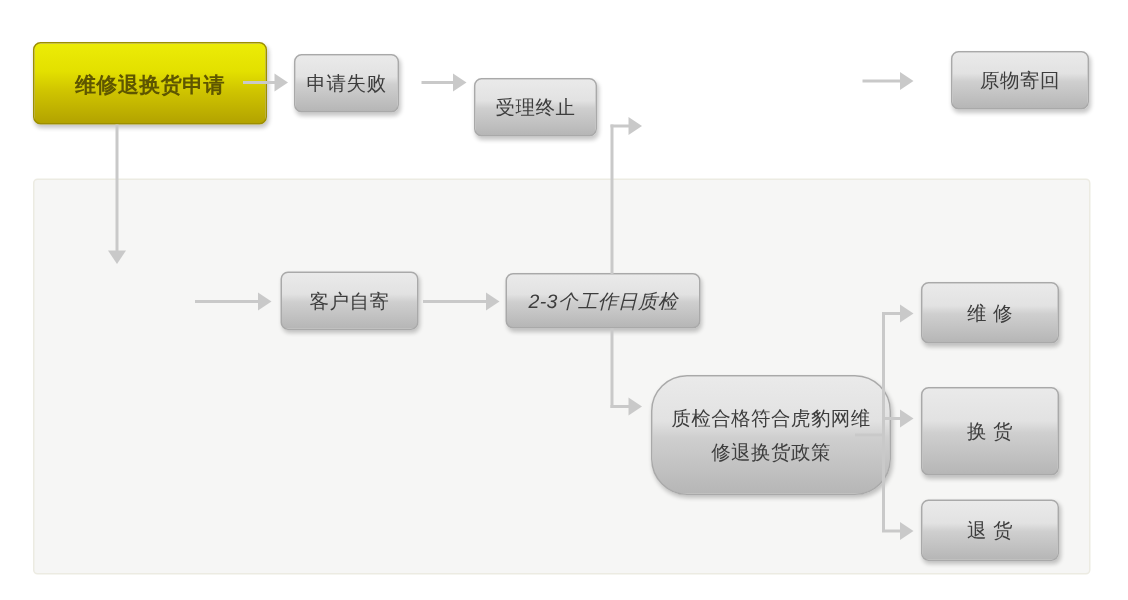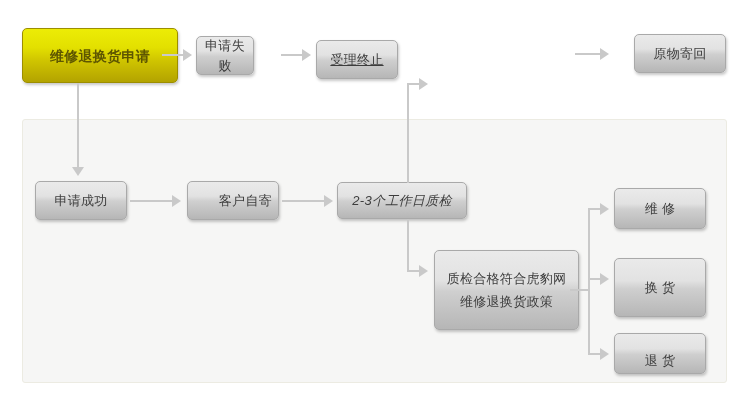--- a/index.html
+++ b/index.html
@@ -95,69 +95,66 @@
 
   <div class="panel"></div>
 
   <div class="node yellow" style="left:22px; top:28px; width:156px; height:55px;">
     <span class="label">维修退换货申请</span>
   </div>
 
   <div class="conn h" style="left:162px; top:54px; width:22px;"></div>
   <div class="arrowhead right" style="left:183px; top:49px;"></div>
 
-  <div class="node gray" style="left:196px; top:36px; width:58px; height:39px;">
+  <div class="node gray" style="left:196px; top:36px; width:70px; height:39px;">
     <span class="label">申请失败</span>
   </div>
 
   <div class="conn h" style="left:281px; top:54px; width:22px;"></div>
   <div class="arrowhead right" style="left:302px; top:49px;"></div>
 
-  <div class="node gray" style="left:316px; top:40px; width:82px; height:39px;text-decoration:underline;">
+  <div class="node gray" style="left:316px; top:52px; width:82px; height:39px;">
     <span class="label">受理终止</span>
   </div>
 
 
   <div class="conn h" style="left:575px; top:53px; width:26px;"></div>
   <div class="arrowhead right" style="left:600px; top:48px;"></div>
 
   <div class="node gray" style="left:614px; top:34px; width:92px; height:39px;margin-left:20px;">
     <span class="label">原物寄回</span>
   </div>
 
   <div class="conn v" style="left:77px; top:83px; height:86px;"></div>
   <div class="arrowhead down" style="left:72px; top:167px;"></div>
 
-  <div class="node gray" style="left:35px; top:181px; width:92px; height:39px;">
-    <span class="label">申请成功</span>
-  </div>
 
   <div class="conn h" style="left:130px; top:200px; width:43px;"></div>
   <div class="arrowhead right" style="left:172px; top:195px;"></div>
 
-  <div class="node gray" style="left:187px; top:181px; width:92px; height:39px;text-align:right;">
+  <div class="node gray" style="left:187px; top:181px; width:92px; height:39px;">
     <span class="label">客户自寄</span>
   </div>
 
   <div class="conn h" style="left:282px; top:200px; width:43px;"></div>
   <div class="arrowhead right" style="left:324px; top:195px;"></div>
 
   <div class="node gray" style="left:337px; top:182px; width:130px; height:37px;font-style:italic;">
     <span class="label">2-3个工作日质检</span>
   </div>
 
   <div class="conn v" style="left:407px; top:83px; height:100px;"></div>
   <div class="conn h" style="left:407px; top:83px; width:14px;"></div>
   <div class="arrowhead right" style="left:419px; top:78px;"></div>
 
   <div class="conn v" style="left:407px; top:219px; height:53px;"></div>
   <div class="conn h" style="left:407px; top:270px; width:14px;"></div>
   <div class="arrowhead right" style="left:419px; top:265px;"></div>
 
-  <div class="node gray" style="left:434px; top:250px; width:145px; height:80px; line-height:23px;">
+  <div class="node gray" style="left:434px; top:250px; width:160px; height:80px; line-height:23px;border-radius:24px;">
     <span class="label">质检合格符合虎豹网维修退换货政策</span>
   </div>
 
   <div class="conn h" style="left:570px; top:289px; width:20px;"></div>
   <div class="conn v" style="left:588px; top:208px; height:146px;"></div>
 
   <div class="conn h" style="left:588px; top:208px; width:14px;"></div>
   <div class="arrowhead right" style="left:600px; top:203px;"></div>
 
   <div class="conn h" style="left:588px; top:278px; width:14px;"></div>
@@ -167,17 +164,17 @@
   <div class="arrowhead right" style="left:600px; top:348px;"></div>
 
   <div class="node gray" style="left:614px; top:188px; width:92px; height:41px;">
     <span class="label">维 修</span>
   </div>
 
   <div class="node gray" style="left:614px; top:258px; width:92px; height:59px;">
     <span class="label">换 货</span>
   </div>
 
-  <div class="node gray" style="left:614px; top:333px; width:92px; height:41px;align-items:flex-end;">
+  <div class="node gray" style="left:614px; top:333px; width:92px; height:41px;">
     <span class="label">退 货</span>
   </div>
 
 </div>
 
 </body></html>

